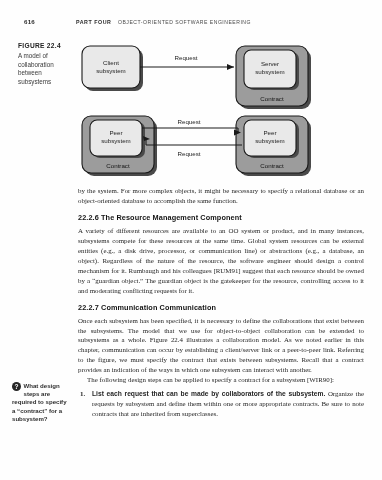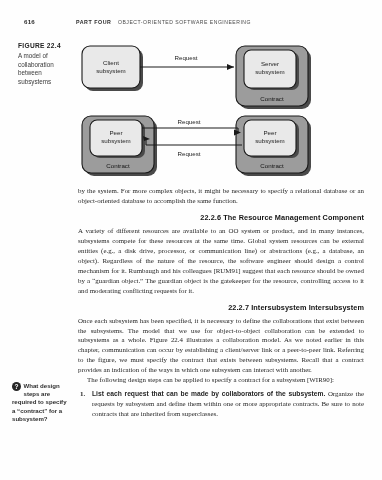--- a/index.html
+++ b/index.html
@@ -137,21 +137,20 @@
   .gap-sm { height: 4px; }
   .gap-md { height: 7px; }
 
   h3.section {
     margin: 0;
     font-family: "Liberation Sans", "DejaVu Sans", sans-serif;
     font-weight: bold;
     font-size: 7.3px;
     letter-spacing: 0.1px;
     color: #141414;
-    text-align: right;
   }
 
   ol.steps {
     margin: 0;
     padding: 0 0 0 14px;
     list-style: none;
     counter-reset: stepc;
   }
   ol.steps > li {
     position: relative;
@@ -245,21 +244,21 @@
   <div class="body-col">
 
     <p class="body">by the system. For more complex objects, it might be necessary to specify a relational database or an object-oriented database to accomplish the same function.</p>
 
     <div class="gap-md"></div>
     <h3 class="section">22.2.6  The Resource Management Component</h3>
     <div class="gap-sm"></div>
     <p class="body">A variety of different resources are available to an OO system or product, and in many instances, subsystems compete for these resources at the same time. Global system resources can be external entities (e.g., a disk drive, processor, or communication line) or abstractions (e.g., a database, an object). Regardless of the nature of the resource, the software engineer should design a control mechanism for it. Rumbaugh and his colleagues [RUM91] suggest that each resource should be owned by a “guardian object.” The guardian object is the gatekeeper for the resource, controlling access to it and moderating conflicting requests for it.</p>
 
     <div class="gap-md"></div>
-    <h3 class="section">22.2.7  Intersubsystem Intersubsystem</h3>
+    <h3 class="section">22.2.7  Communication Communication</h3>
     <div class="gap-sm"></div>
     <p class="body">Once each subsystem has been specified, it is necessary to define the collaborations that exist between the subsystems. The model that we use for object-to-object collaboration can be extended to subsystems as a whole. Figure 22.4 illustrates a collaboration model. As we noted earlier in this chapter, communication can occur by establishing a client/server link or a peer-to-peer link. Referring to the figure, we must specify the contract that exists between subsystems. Recall that a contract provides an indication of the ways in which one subsystem can interact with another.</p>
     <p class="body indent">The following design steps can be applied to specify a contract for a subsystem [WIR90]:</p>
 
     <div class="gap-sm"></div>
     <ol class="steps">
       <li>
         <span class="num">1.</span><span class="lead">List each request that can be made by collaborators of the subsystem.</span><span> Organize the requests by subsystem and define them within one or more appropriate contracts. Be sure to note contracts that are inherited from superclasses.</span>
       </li>
     </ol>

